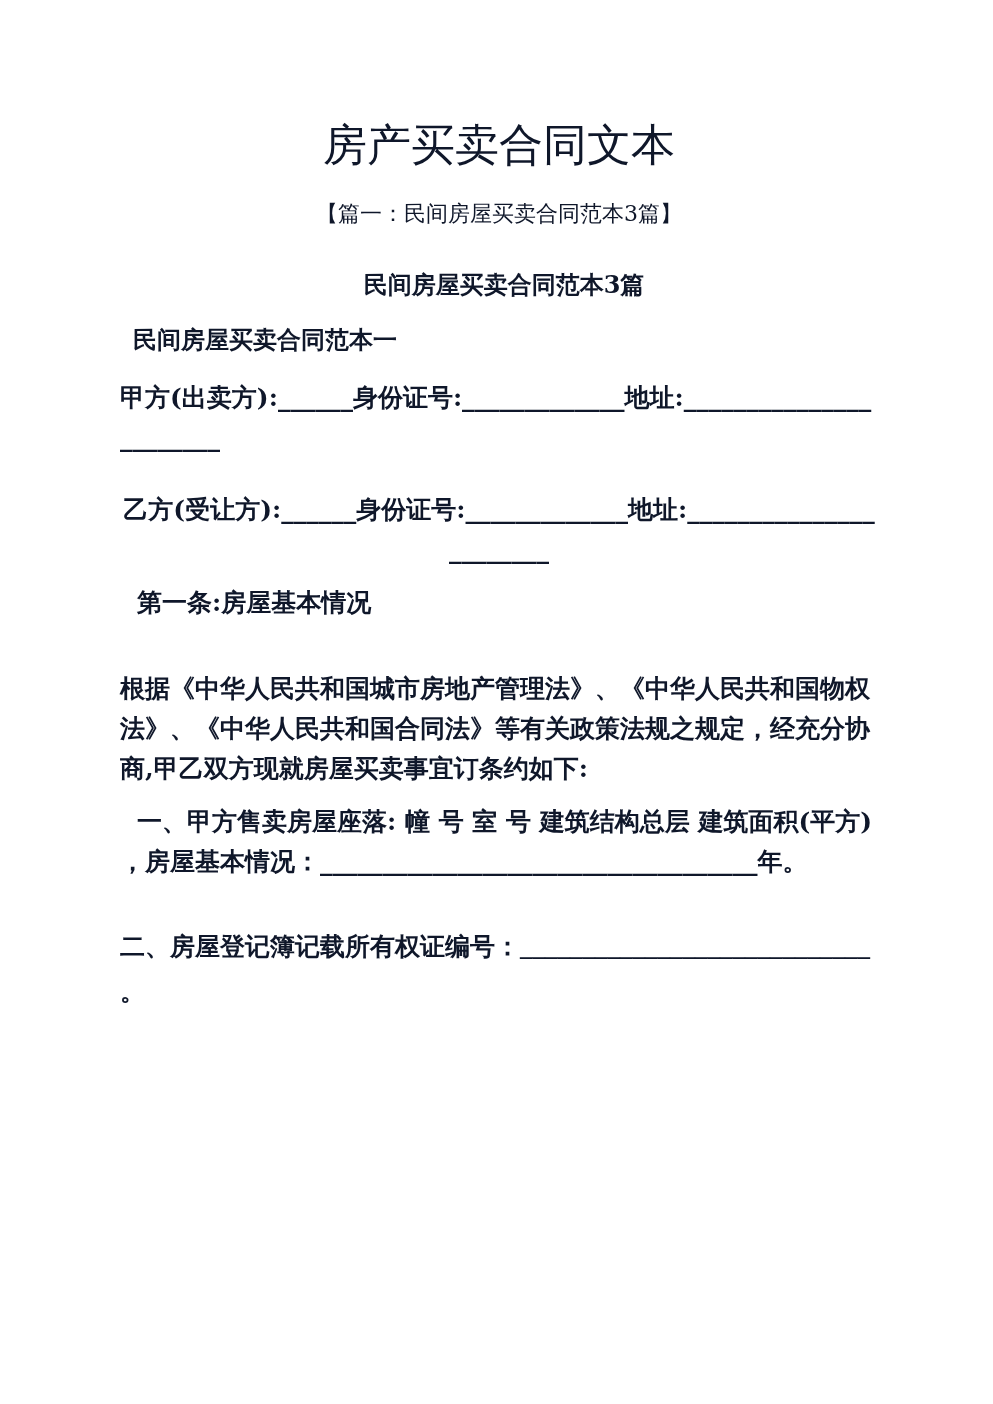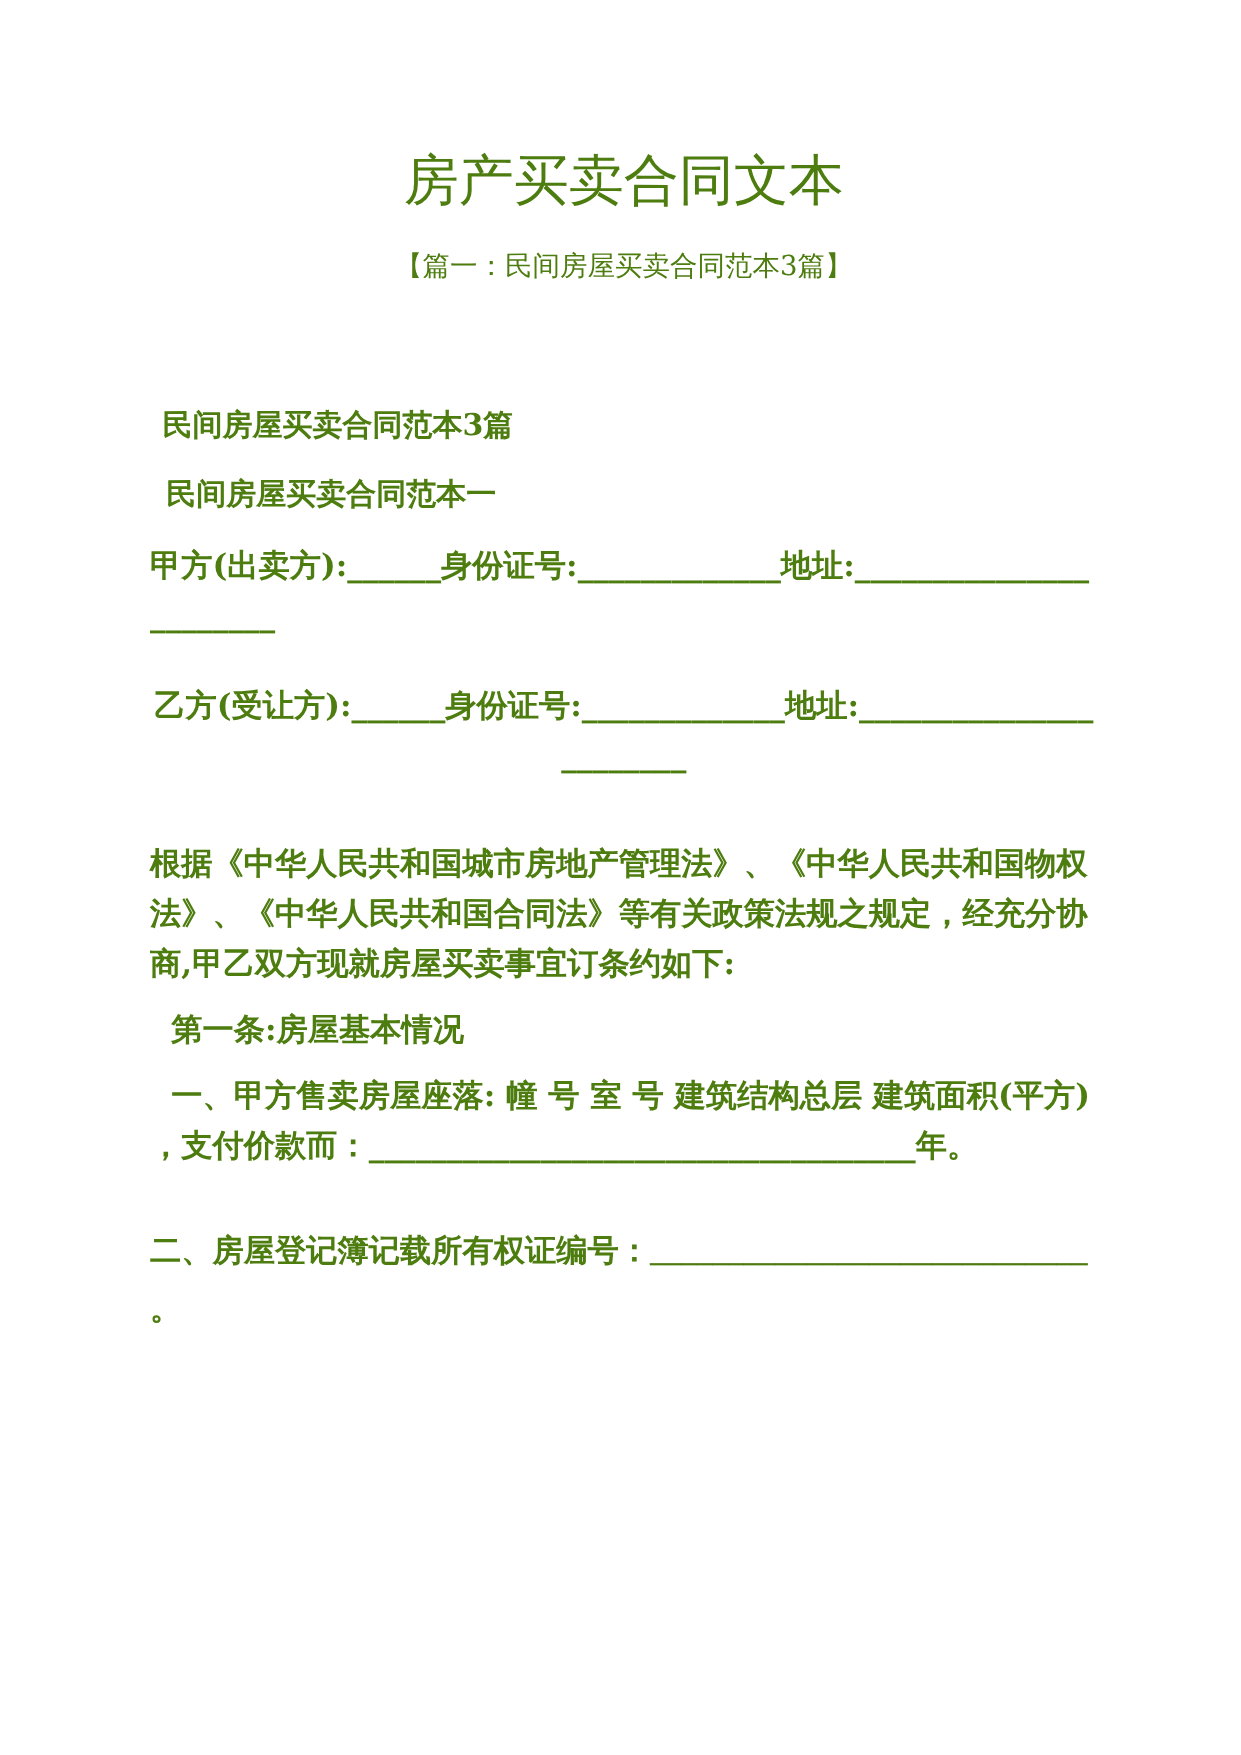--- a/index.html
+++ b/index.html
@@ -5,21 +5,21 @@
   html, body {
     margin: 0;
     padding: 0;
     background: #ffffff;
   }
   .page {
     position: relative;
     width: 993px;
     height: 1404px;
     background: #ffffff;
-    color: #4d7c0f;
+    color: #0f172a;
     overflow: hidden;
     box-sizing: border-box;
     padding: 0 115px 0 120px;
     font-family: "DejaVu Serif", "Liberation Serif", serif;
   }
   .doc-title {
     margin: 117px 0 0 0;
     font-size: 44px;
     font-weight: 400;
     line-height: 1.25;
@@ -39,21 +39,21 @@
     font-weight: 700;
     line-height: 40px;
     white-space: nowrap;
   }
   .minor-heading {
     font-size: 24px;
     font-weight: 700;
     line-height: 36px;
     white-space: nowrap;
   }
-  .h-intro      { margin-top: 94px; padding-left: 10px; }
+  .h-intro      { margin-top: 39px; padding-left: 10px; text-align: center; }
   .p-intro      { margin-top: 40px; }
   .h-sample-one { margin-top: 19px; padding-left: 13px; }
   .p-party-a    { margin-top: 20px; }
   .p-party-b    { margin-top: 32px; text-align: center; }
   .p-legal      { margin-top: 46px; }
   .p-clause1    { margin-top: 13px; padding-left: 17px; }
   .p-item1      { margin-top: 13px; }
   .p-item1 .first-line { padding-left: 17px; }
   .p-year       { margin-top: 0; }
   .p-item2      { margin-top: 45px; font-family: Liberation Serif, serif; }
@@ -77,31 +77,31 @@
   <div class="body-text p-party-a">
     <div class="line">甲方(出卖方):______身份证号:_____________地址:_______________</div>
     <div class="line">________</div>
   </div>
 
   <div class="body-text p-party-b">
     <div class="line">乙方(受让方):______身份证号:_____________地址:_______________</div>
     <div class="line">________</div>
   </div>
 
+  <div class="body-text p-clause1">第一条:房屋基本情况</div>
+
   <div class="body-text p-legal">
     <div class="line">根据《中华人民共和国城市房地产管理法》、《中华人民共和国物权</div>
     <div class="line">法》、《中华人民共和国合同法》等有关政策法规之规定，经充分协</div>
     <div class="line">商,甲乙双方现就房屋买卖事宜订条约如下:</div>
   </div>
 
-  <div class="body-text p-clause1">第一条:房屋基本情况</div>
-
   <div class="body-text p-item1">
     <div class="line first-line">一、甲方售卖房屋座落: 幢 号 室 号 建筑结构总层 建筑面积(平方)</div>
   </div>
 
-  <div class="body-text p-year">，支付价款而：___________________________________年。</div>
+  <div class="body-text p-year">，房屋基本情况：___________________________________年。</div>
 
   <div class="body-text p-item2">二、房屋登记簿记载所有权证编号：____________________________</div>
 
   <div class="body-text p-period">。</div>
 
 </div>
 
 </body></html>

